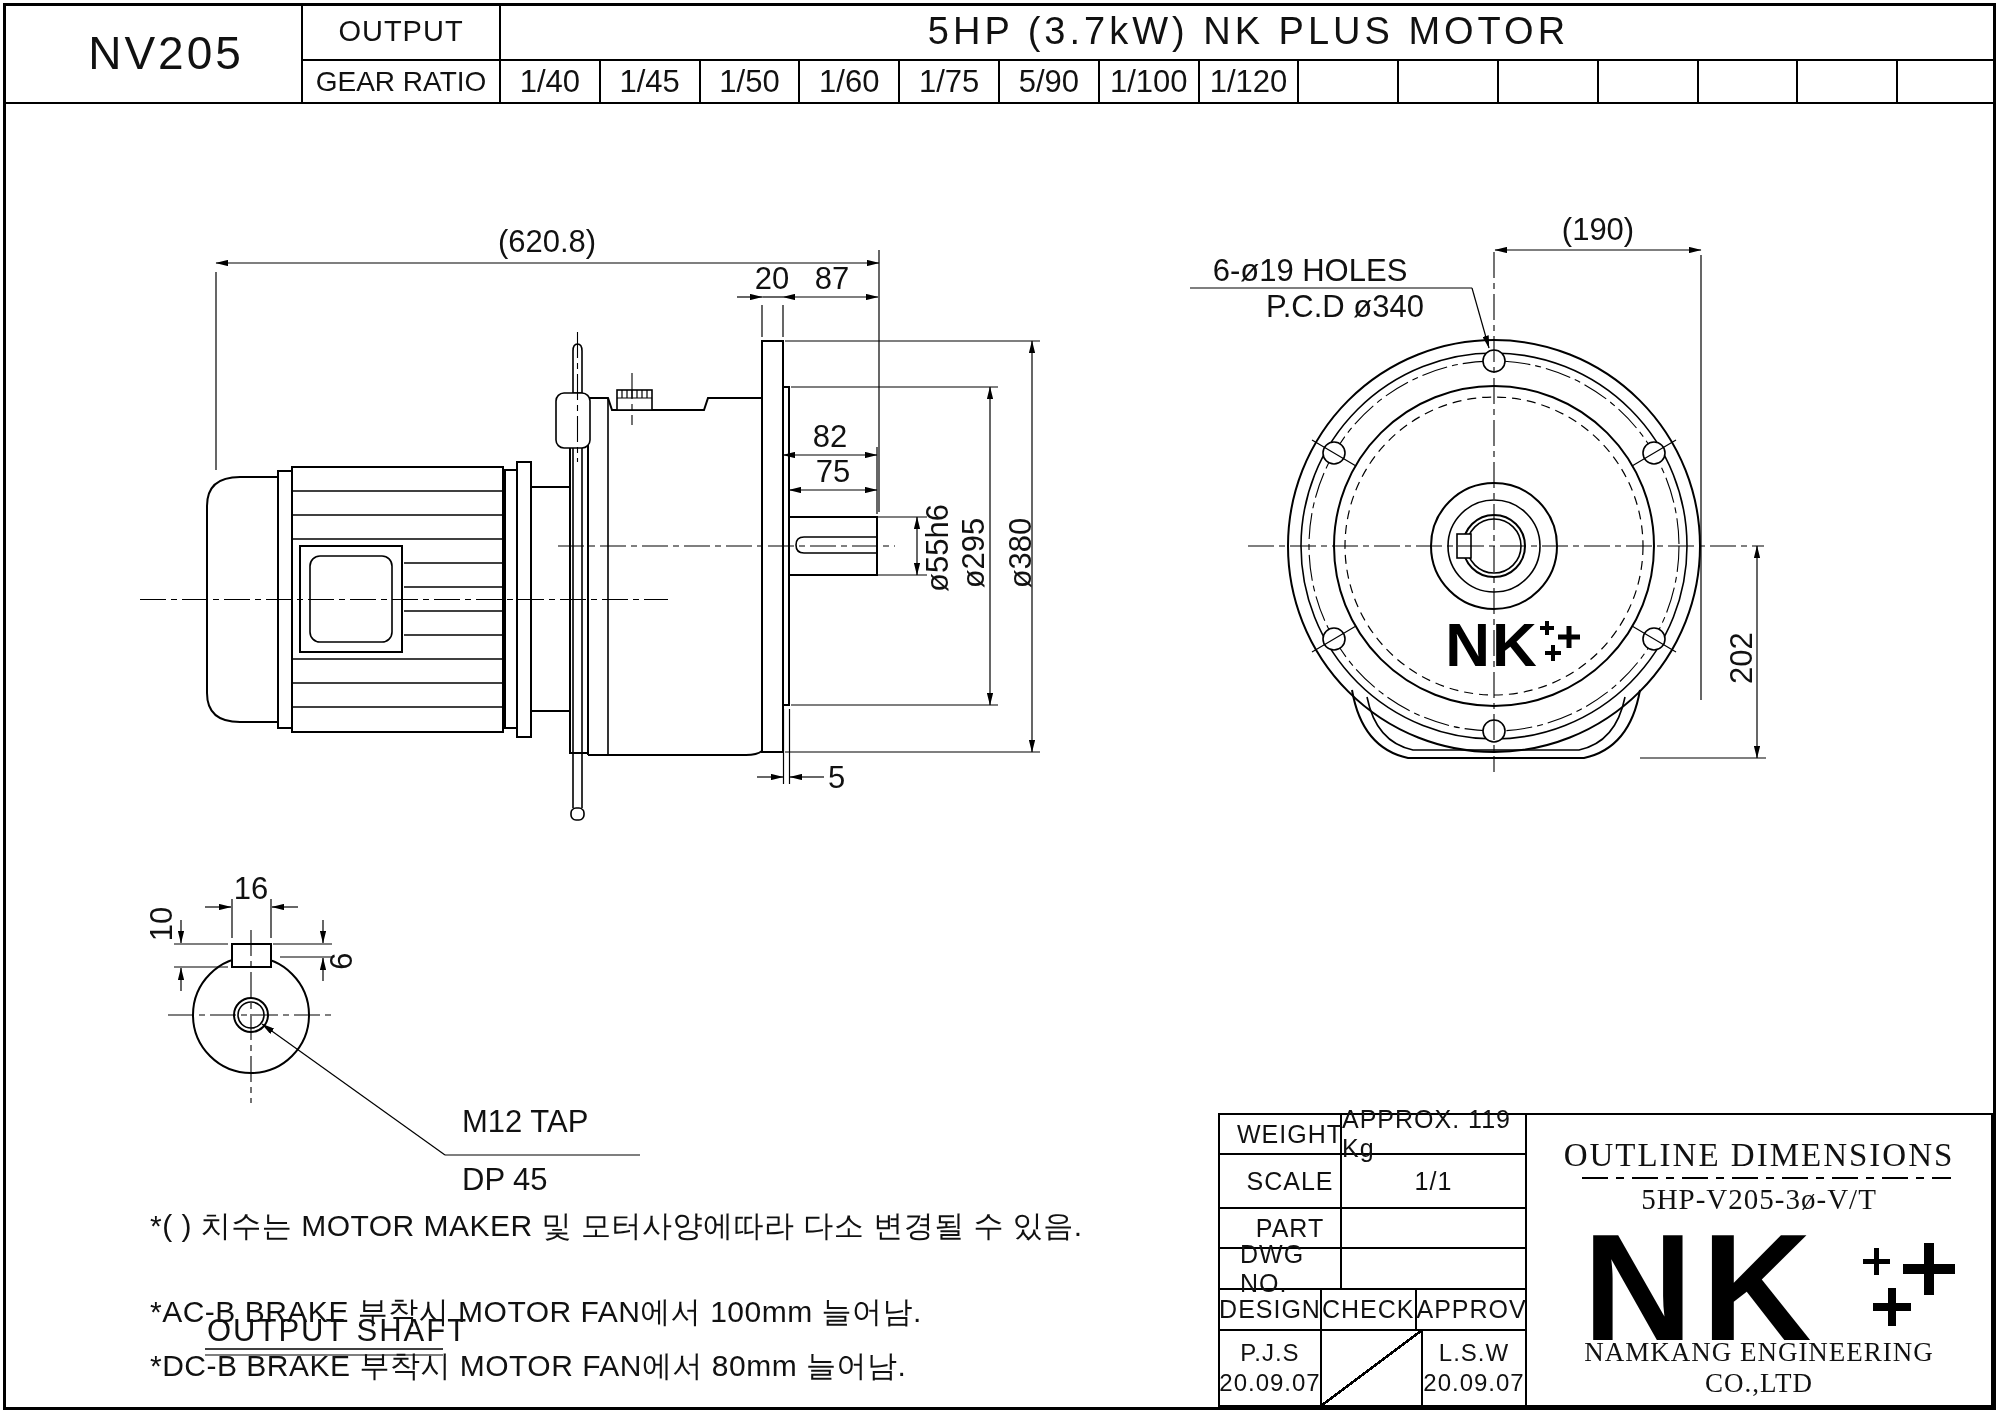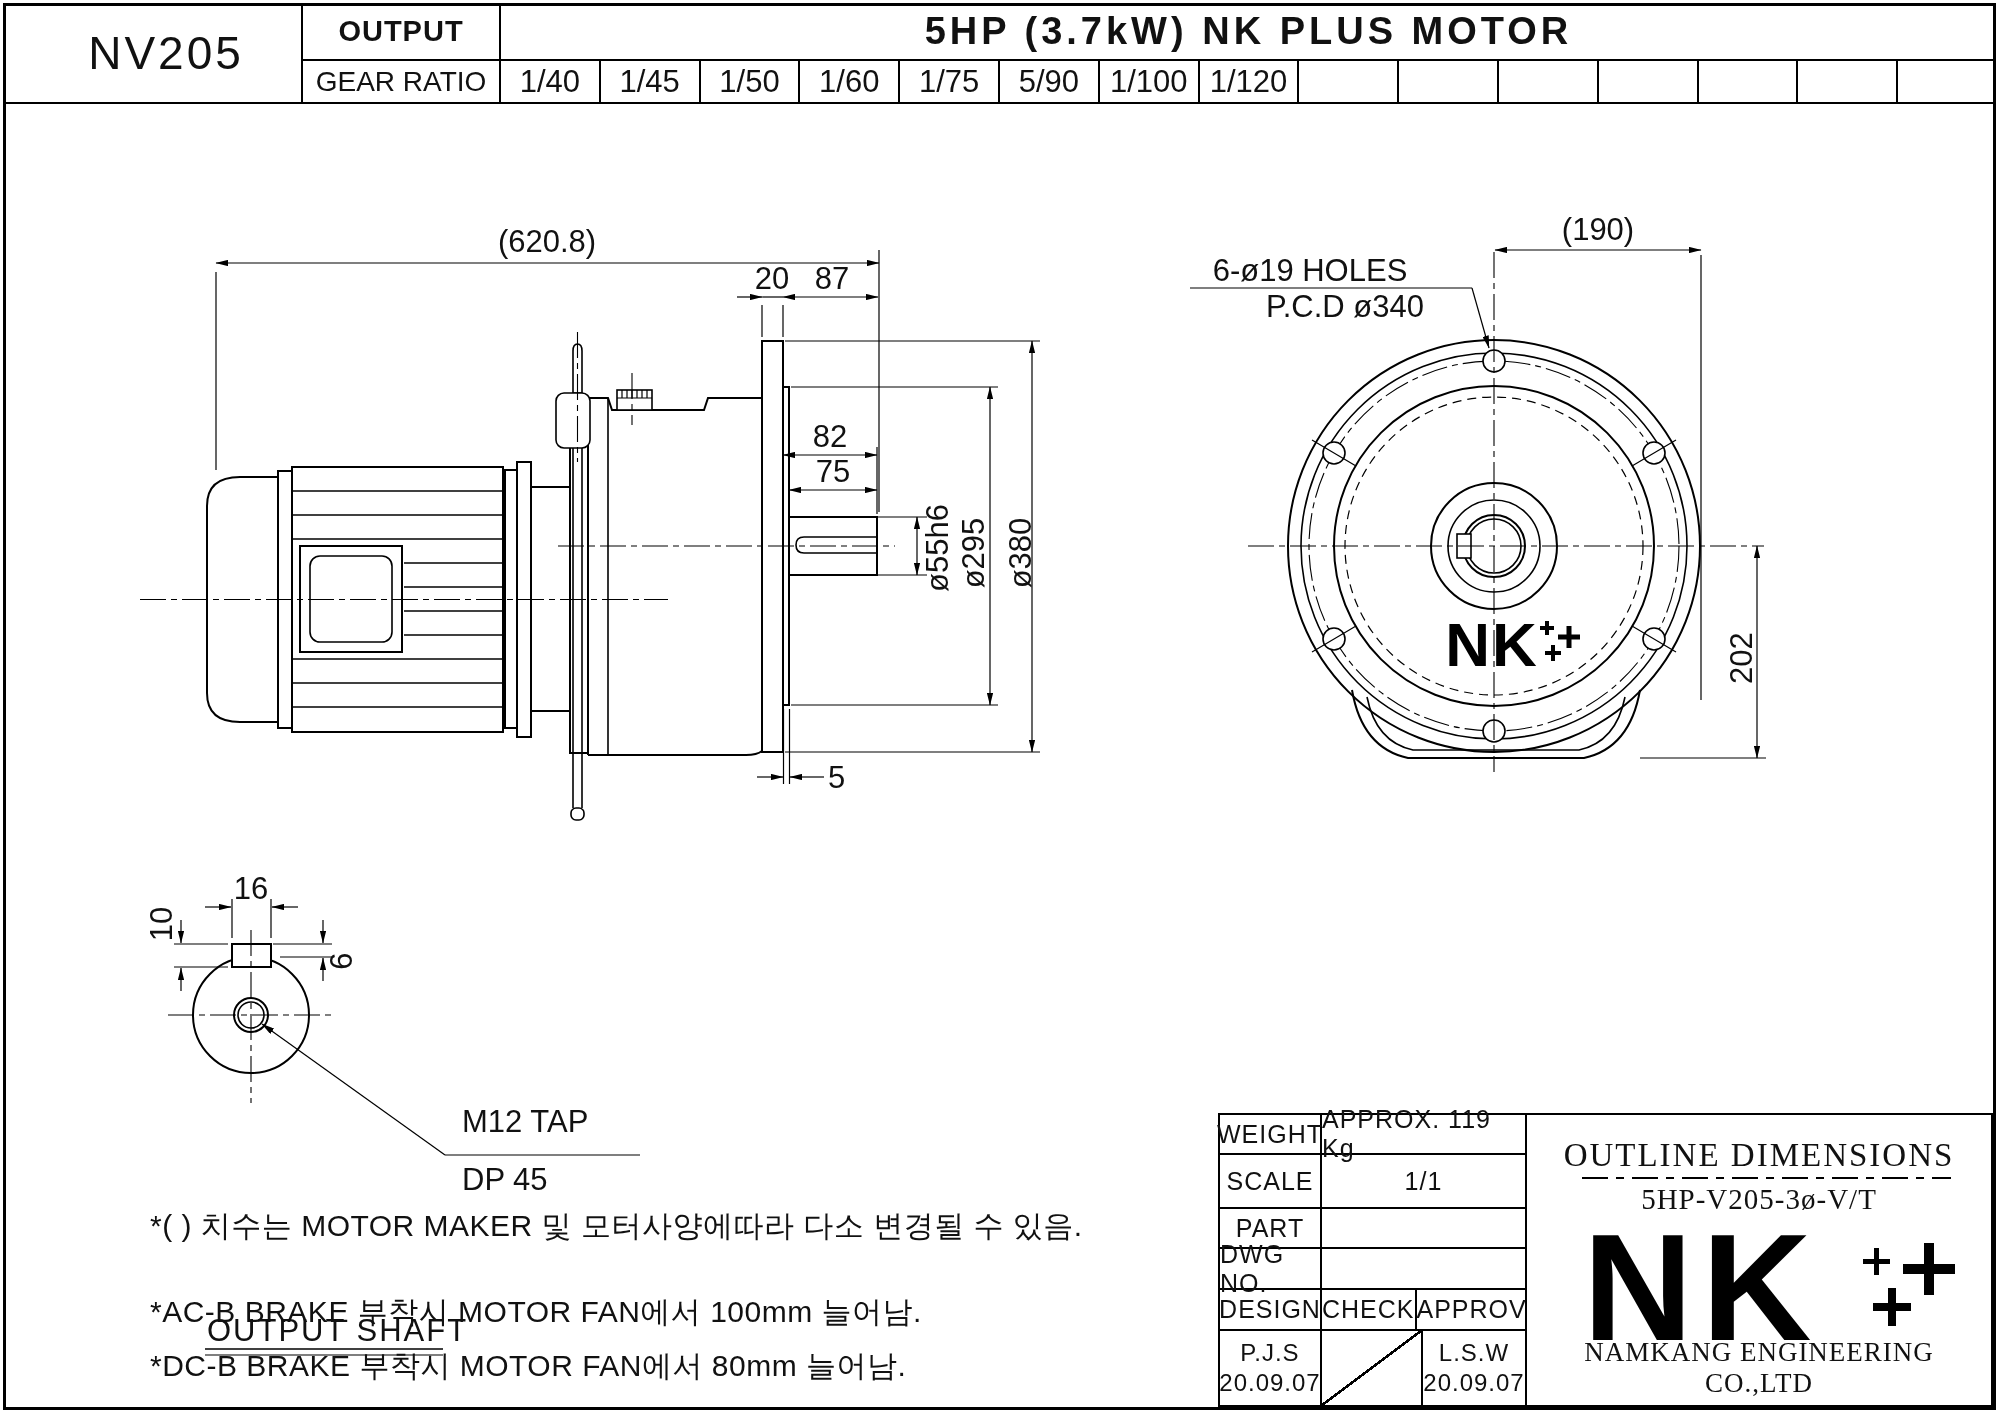--- a/index.html
+++ b/index.html
@@ -5,38 +5,38 @@
   html,body{margin:0;padding:0;background:#e8e8e8;}
   #sheet{position:relative;width:2000px;height:1414px;background:#fff;overflow:hidden;
          font-family:"Liberation Sans",sans-serif;color:#111;}
   #frame{position:absolute;left:3px;top:3px;width:1993px;height:1407px;
          border:3px solid #000;box-sizing:border-box;}
   
   #hdr{position:absolute;left:3px;top:3px;width:1993px;display:grid;
        grid-template-columns:298px 198px repeat(15,1fr);
        grid-template-rows:58px 41px;border-bottom:2.5px solid #000;box-sizing:border-box;}
   .hc{display:flex;align-items:center;justify-content:center;box-sizing:border-box;}
-  .bl{border-left:2px solid #000;} .bb{border-bottom:2px solid #000;font-weight:bold;}
+  .bl{border-left:2px solid #000;} .bb{border-bottom:2px solid #000;}
   #model-cell{grid-row:1/3;grid-column:1;font-size:46px;letter-spacing:3px;padding-left:28px;}
   #output-cell{grid-row:1;grid-column:2;font-size:29px;letter-spacing:1px;}
   #gear-cell{grid-row:2;grid-column:2;font-size:28px;}
   #title-cell{grid-row:1;grid-column:3/18;font-size:38px;letter-spacing:4px;}
   .rcell{grid-row:2;font-size:31px;}
   
   .note{position:absolute;left:150px;font-size:30px;letter-spacing:0.5px;white-space:nowrap;}
   
   #tb{position:absolute;left:1218px;top:1113px;width:775px;height:294px;
       border:2.5px solid #000;box-sizing:border-box;display:flex;background:#fff;}
   #tb-left{width:307px;border-right:2px solid #000;box-sizing:border-box;
            display:flex;flex-direction:column;}
   .tbr{display:flex;border-bottom:2px solid #000;box-sizing:border-box;}
   .tbr.last{border-bottom:none;flex:1;}
   .tbc{display:flex;align-items:center;justify-content:center;box-sizing:border-box;
        font-size:25px;letter-spacing:1px;}
-  .lab{width:102px;border-right:2px solid #000;}
+  .lab{width:102px;border-right:2px solid #000;margin-left:20px;}
   .val{flex:1;}
   .c3a{width:102px;border-right:2px solid #000;}
   .c3b{width:101px;border-right:2px solid #000;}
   .c3c{flex:1;}
   .sig{flex-direction:column;line-height:30px;font-size:24px;}
   .diag{background:linear-gradient(to bottom right,transparent calc(50% - 1.3px),
         #000 calc(50% - 1.3px),#000 calc(50% + 1.3px),transparent calc(50% + 1.3px));}
   #tb-right{flex:1;position:relative;font-family:"Liberation Serif",serif;}
   #doc-title{position:absolute;top:22px;left:0;width:100%;text-align:center;
              font-size:33px;letter-spacing:2px;}

